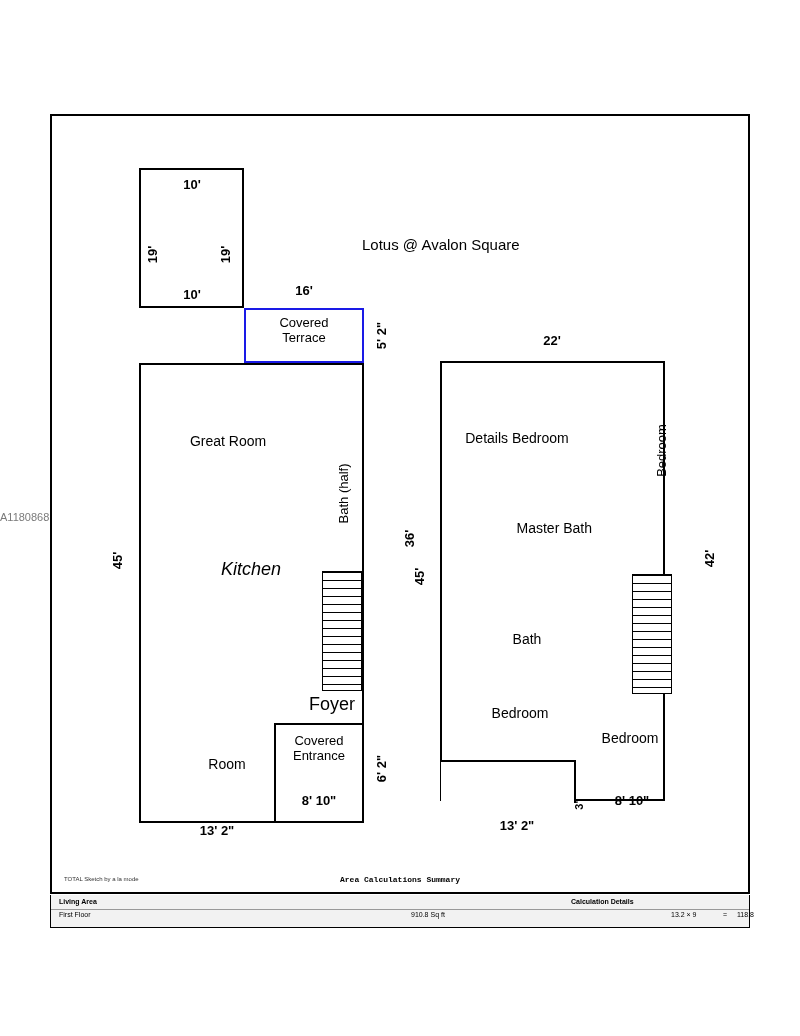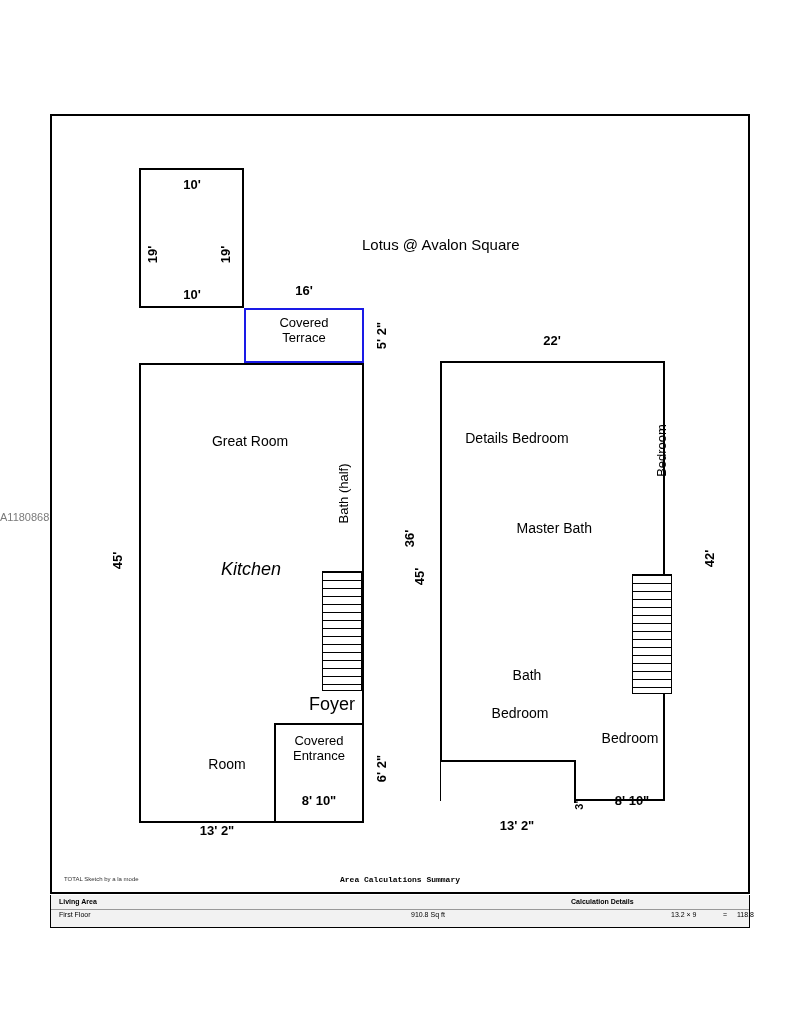--- a/index.html
+++ b/index.html
@@ -171,21 +171,21 @@
   <div class="room" style="left:222px; top:607px; width:90px; height:100px;"></div>
   <div class="lbl" style="left:227px; top:618px; width:80px;">Covered
 Entrance</div>
   <div class="lbl dim rot90" style="left:300px; top:645px; width:60px;">6' 2"</div>
   <div class="lbl dim" style="left:232px; top:678px; width:70px;">8' 10"</div>
 
   <div class="lbl dim rot90" style="left:38px; top:437px; width:56px;">45'</div>
   <div class="lbl dim rot90" style="left:330px; top:415px; width:56px;">36'</div>
   <div class="lbl dim" style="left:125px; top:708px; width:80px;">13' 2"</div>
 
-  <div class="lbl" style="left:138px; top:317px; width:120px; font-size:14px;">Great Room</div>
+  <div class="lbl" style="left:116px; top:317px; width:120px; font-size:14px;">Great Room</div>
   <div class="lbl" style="left:149px; top:443px; width:100px; font-size:18px;font-style:italic;">Kitchen</div>
   <div class="lbl rot90" style="left:237px; top:370px; width:110px; font-size:13px;">Bath (half)</div>
   <div class="lbl" style="left:245px; top:578px; width:70px; font-size:18px;">Foyer</div>
   <div class="lbl" style="left:130px; top:640px; width:90px; font-size:14px;">Room</div>
 
   <div class="stairs" style="left:270px; top:455px; width:40px; height:120px;"></div>
 
   <div class="room" style="left:388px; top:245px; width:225px; height:440px;"></div>
 
   <div style="position:absolute; left:389px; top:645px; width:135px; height:41px; background:#fff;"></div>
@@ -195,21 +195,21 @@
   <div class="lbl dim" style="left:470px; top:218px; width:60px;">22'</div>
   <div class="lbl dim rot90" style="left:340px; top:453px; width:56px;">45'</div>
   <div class="lbl dim rot90" style="left:630px; top:435px; width:56px;">42'</div>
   <div class="lbl dim" style="left:425px; top:703px; width:80px;">13' 2"</div>
   <div class="lbl dim" style="left:545px; top:678px; width:70px;">8' 10"</div>
   <div class="lbl dim rot90" style="left:512px; top:683px; width:30px; font-size:11px;">3'</div>
 
   <div class="lbl" style="left:385px; top:314px; width:160px; font-size:14px;">Details Bedroom</div>
   <div class="lbl rot90" style="left:555px; top:327px; width:110px; font-size:13px;">Bedroom</div>
   <div class="lbl" style="left:400px; top:404px; width:140px; font-size:14px;text-align:right;">Master Bath</div>
-  <div class="lbl" style="left:435px; top:515px; width:80px; font-size:14px;margin-top:36px;">Bath</div>
+  <div class="lbl" style="left:435px; top:515px; width:80px; font-size:14px;">Bath</div>
   <div class="lbl rot90" style="left:550px; top:524px; width:110px; font-size:13px;">Laundry</div>
   <div class="lbl" style="left:408px; top:589px; width:120px; font-size:14px;">Bedroom</div>
   <div class="lbl" style="left:518px; top:614px; width:120px; font-size:14px;">Bedroom</div>
 
   <div class="stairs" style="left:580px; top:458px; width:40px; height:120px;"></div>
 
   <div id="sketch-credit">TOTAL Sketch by a la mode</div>
   <div id="summary-title">Area Calculations Summary</div>
 </div>
 

